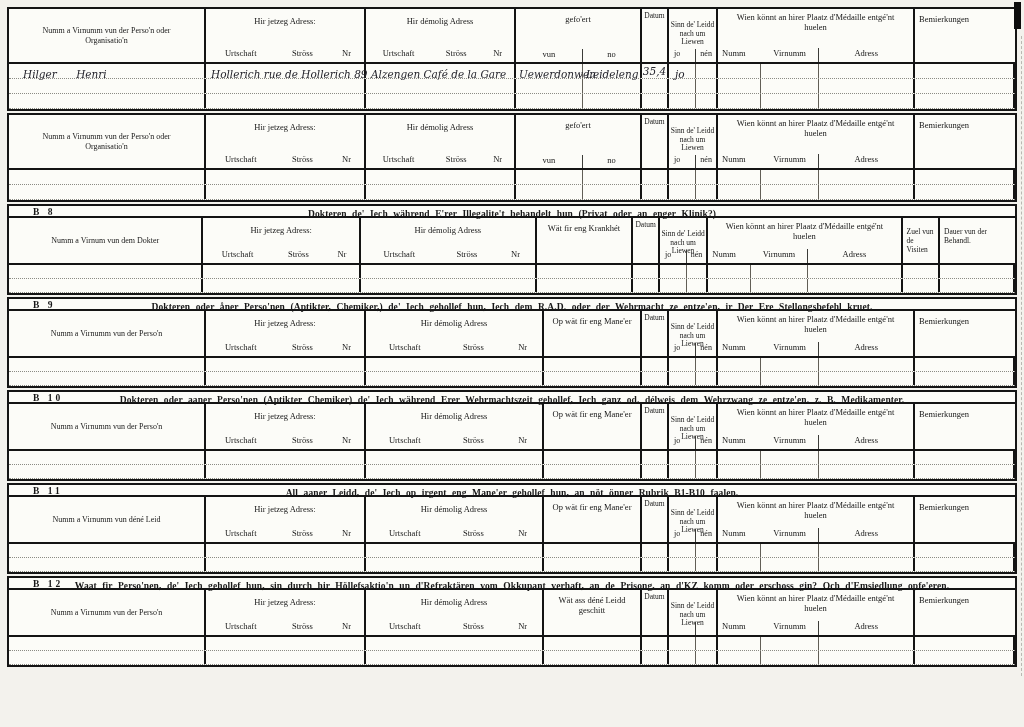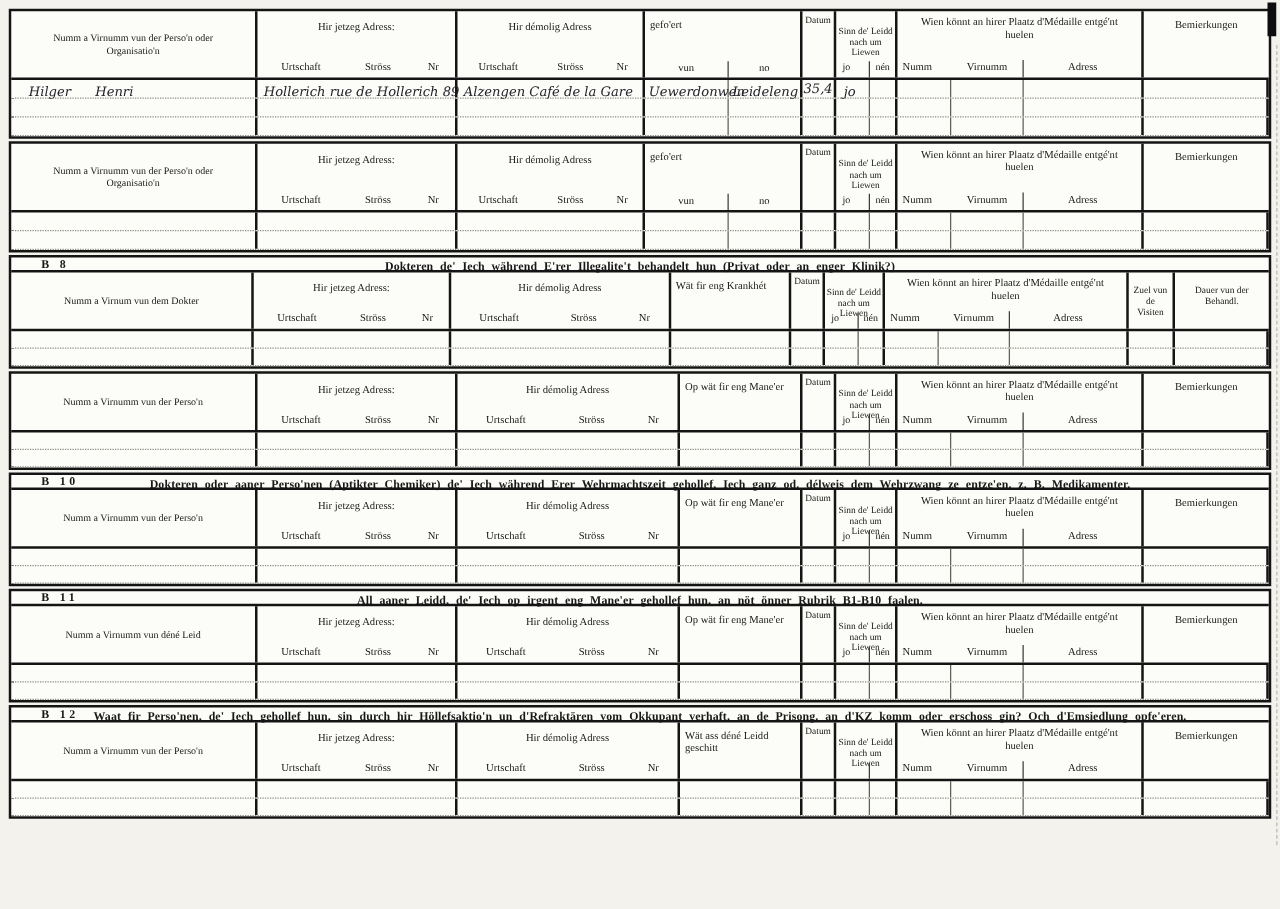--- a/index.html
+++ b/index.html
@@ -23,25 +23,25 @@
   .wide-mid .c-mid{width:126px}
   .c-datum{width:27px}
   .c-sinn{width:49px}
   .c-wien{width:197px}
   .c-bem{width:100px;border-right:none}
   .c-zuel{width:38px}
   .c-dauer{width:76px;border-right:none}
 
   .name-lbl{display:flex;height:100%;align-items:center;justify-content:center;text-align:center;font-size:8px;line-height:9.5px;padding:0 16px}
   .adr-lbl{text-align:center;padding-top:7px}
-  .mid-lbl{text-align:left;padding:6px 4px 0;line-height:9.5px}
+  .mid-lbl{text-align:center;padding:6px 4px 0;line-height:9.5px}
   .datum-lbl{display:block;text-align:center;font-size:7.5px;padding-top:2px}
   .sinn-lbl{font-size:7.5px;line-height:8.5px;text-align:center;padding-top:12px}
   .wien-lbl{text-align:center;padding:3px 14px 0;line-height:10px}
-  .tail-lbl{text-align:center;padding:6px 4px 0;line-height:9.5px}
+  .tail-lbl{padding:6px 4px 0;line-height:9.5px}
   .c-zuel .tail-lbl,.c-dauer .tail-lbl{font-size:7.5px;line-height:9px;padding-top:9px}
 
   .sub-row{position:absolute;left:0;right:0;bottom:0;display:flex}
   .adr-subs{height:14px}
   .adr-subs .sub{display:block;text-align:center}
   .s-urt{width:44%}.s-str{width:34%}.s-nr{width:22%}
   .mid-subs{height:13px}
   .s-vun{width:54%;text-align:center;border-right:1px solid #3c3c38}
   .s-no{width:46%;text-align:center}
   .sinn-subs{height:13px;font-size:8px}
@@ -377,20 +377,21 @@
         <div class="cell c-wien split">
           <div class="rc"><span class="hw"></span></div>
           <div class="rc"><span class="hw"></span></div>
           <div class="rc"><span class="hw"></span></div>
         </div>
         <div class="cell c-zuel"><span class="hw"></span></div>
         <div class="cell c-dauer"><span class="hw"></span></div>
       </div>
     </section>
     <section class="sec">
+      <div class="title-bar"><span class="sec-id">B 9</span><span class="sec-title">Dokteren oder åner Perso'nen (Aptikter, Chemiker,) de' Iech gehollef hun, Iech dem R.A.D. oder der Wehrmacht ze entze'en, ir Der Ere Stellongsbefehl kruet.</span></div>
       <div class="hdr">
         <div class="col c-name">
           <div class="name-lbl">Numm a Virnumm vun der Perso'n</div>
         </div>
         <div class="col c-jetzeg">
           <div class="adr-lbl">Hir jetzeg Adress:</div>
           <div class="sub-row adr-subs">
             <span class="sub s-urt">Urtschaft</span>
             <span class="sub s-str">Ströss</span>
             <span class="sub s-nr">Nr</span>

